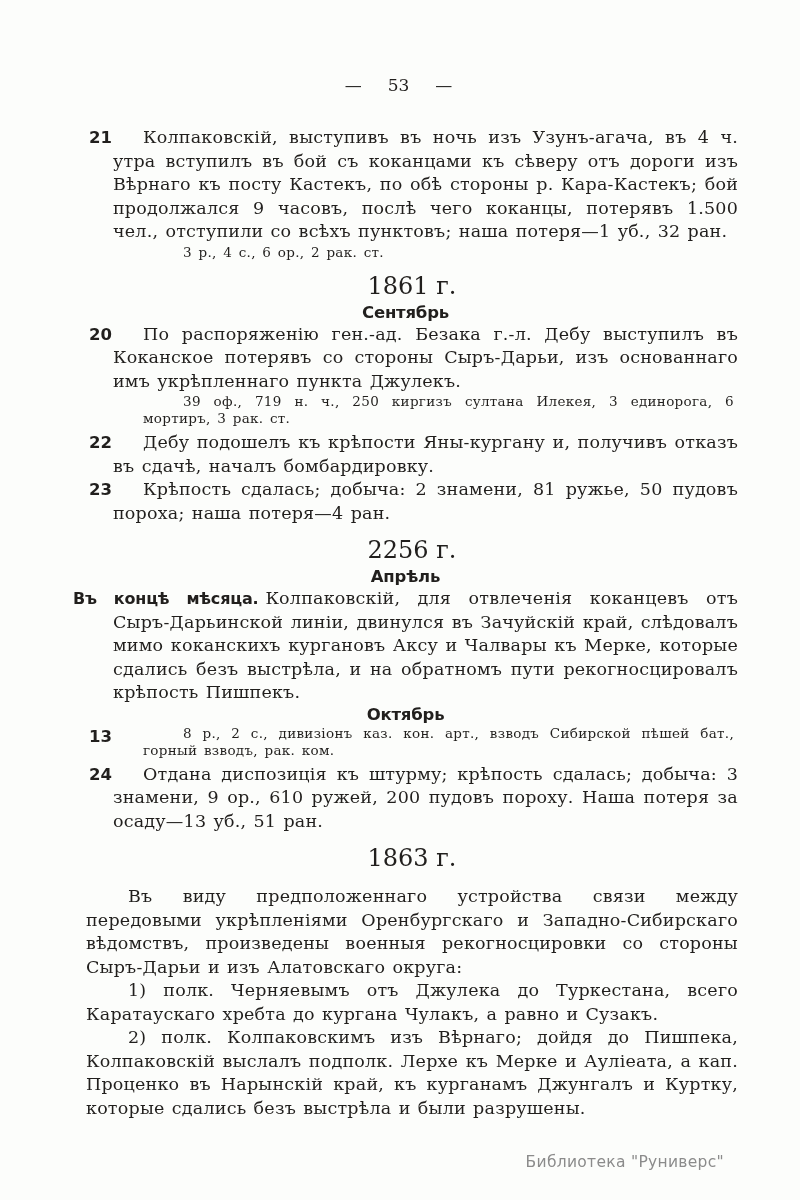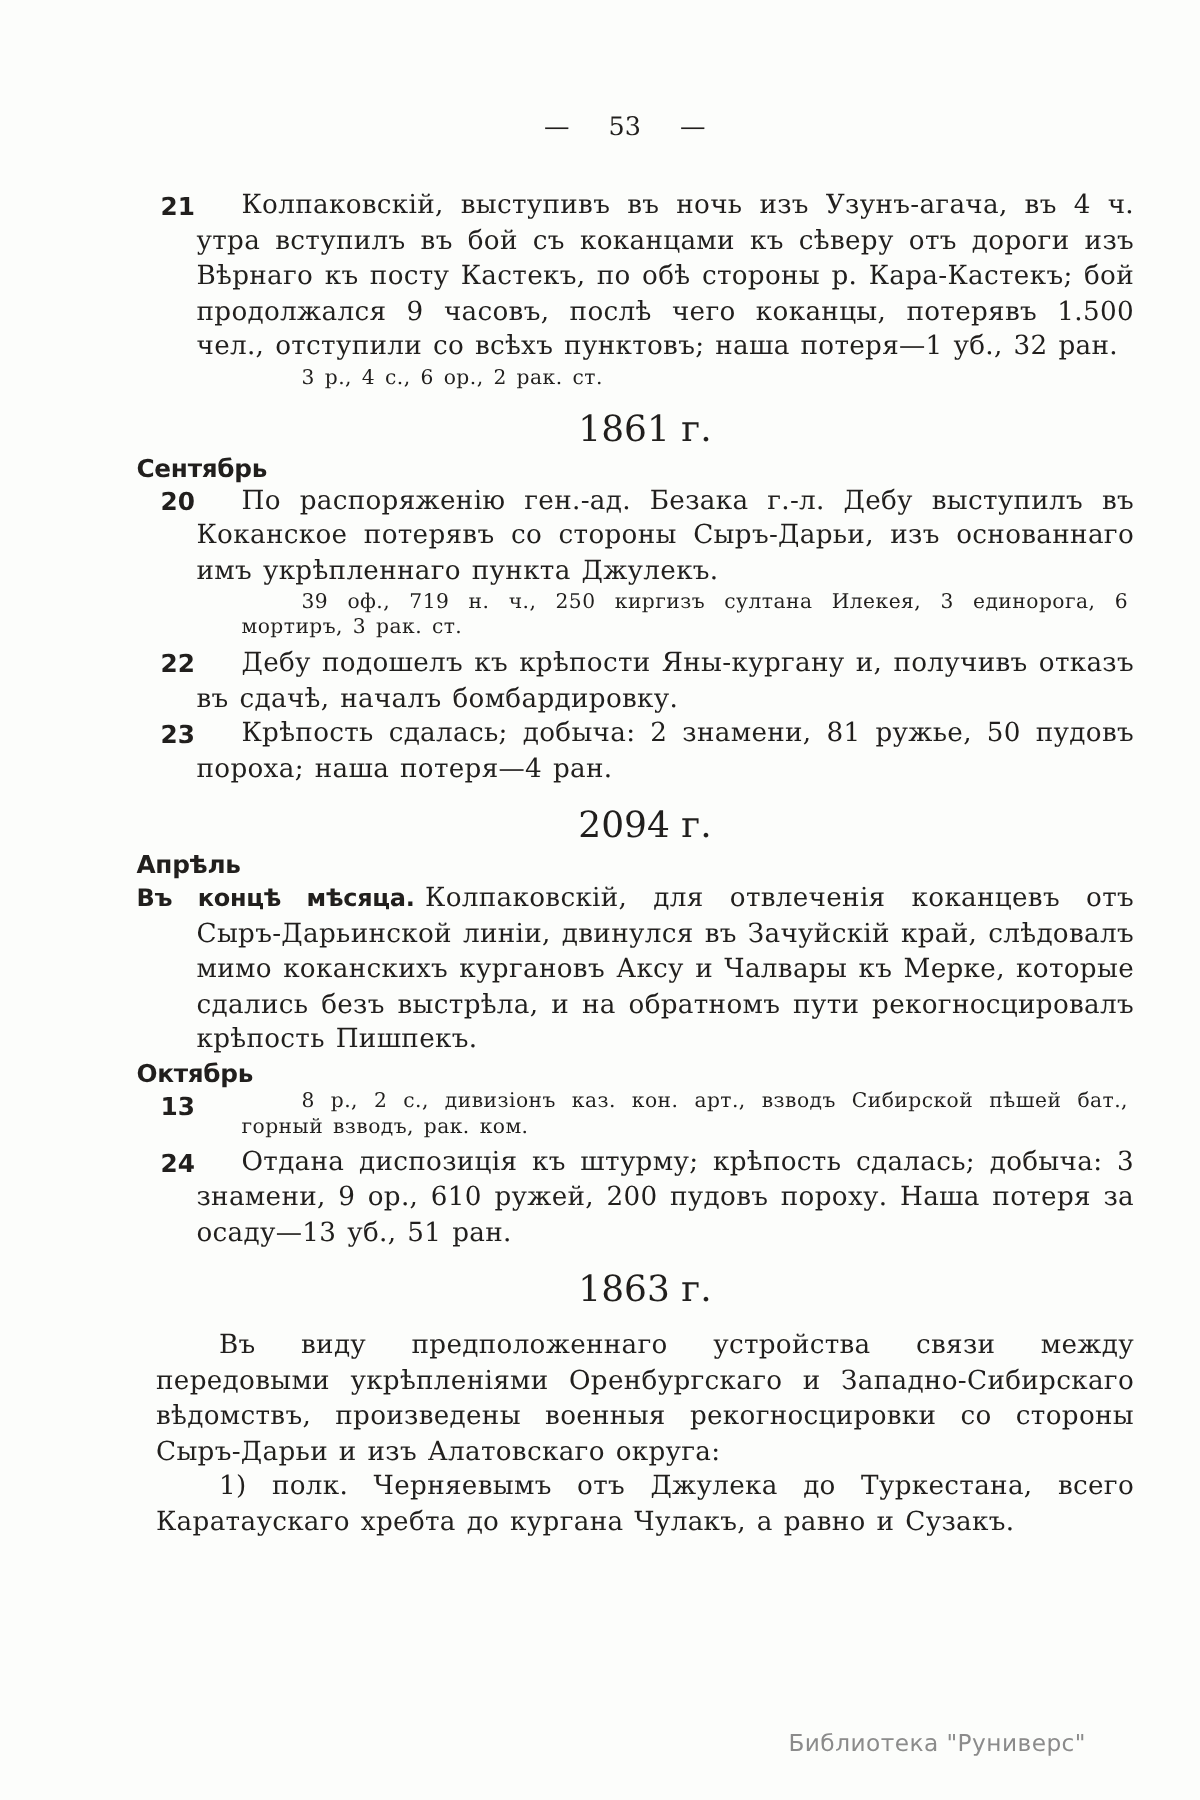--- a/index.html
+++ b/index.html
@@ -7,21 +7,21 @@
     position: relative;
     width: 800px;
     height: 1200px;
     background: #fcfdfb;
     color: #211f1d;
     font-family: "DejaVu Serif", serif;
     overflow: hidden;
   }
   .content {
     position: absolute;
-    left: 131px;
+    left: 113px;
     top: 74px;
     width: 625px;
   }
   .page-number {
     width: 625px;
     margin: 0 0 30px -27px;
     text-align: center;
     font-size: 17px;
     line-height: 22px;
   }
@@ -63,20 +63,21 @@
     line-height: 26px;
     font-weight: normal;
   }
   .month {
     margin: 0 0 0 -40px;
     font-family: "DejaVu Sans", sans-serif;
     font-size: 16.5px;
     line-height: 20px;
     font-weight: bold;
     letter-spacing: -0.2px;
+    text-align: center;
   }
   .dated {
     margin: 0;
     font-size: 17.5px;
     line-height: 23.5px;
     text-align: justify;
     text-indent: -40px;
     word-spacing: 1.5px;
     letter-spacing: 0.2px;
   }
@@ -137,38 +138,39 @@
     <div class="entry" style="margin-top:4px;">
       <span class="entry-num">22</span>
       <p class="entry-text">Дебу подошелъ къ крѣпости Яны-кургану и, получивъ отказъ въ сдачѣ, началъ бомбардировку.</p>
     </div>
 
     <div class="entry">
       <span class="entry-num">23</span>
       <p class="entry-text">Крѣпость сдалась; добыча: 2 знамени, 81 ружье, 50 пудовъ пороха; наша потеря—4 ран.</p>
     </div>
 
-    <h2 class="year">2094 г.</h2>
+    <h2 class="year">2256 г.</h2>
     <h3 class="month">Апрѣль</h3>
 
     <p class="dated"><span class="lead">Въ концѣ мѣсяца.</span><span>Колпаковскій, для отвлеченія коканцевъ отъ Сыръ-Дарьинской линіи, двинулся въ Зачуйскій край, слѣдовалъ мимо коканскихъ кургановъ Аксу и Чалвары къ Мерке, которые сдались безъ выстрѣла, и на обратномъ пути рекогносцировалъ крѣпость Пишпекъ.</span></p>
 
     <h3 class="month">Октябрь</h3>
 
     <div class="entry">
       <span class="entry-num">13</span>
       <p class="note">8 р., 2 с., дивизіонъ каз. кон. арт., взводъ Сибирской пѣшей бат., горный взводъ, рак. ком.</p>
     </div>
 
     <div class="entry" style="margin-top:4px;">
       <span class="entry-num">24</span>
       <p class="entry-text">Отдана диспозиція къ штурму; крѣпость сдалась; добыча: 3 знамени, 9 ор., 610 ружей, 200 пудовъ пороху. Наша потеря за осаду—13 уб., 51 ран.</p>
     </div>
 
     <h2 class="year">1863 г.</h2>
 
     <p class="p63 intro">Въ виду предположеннаго устройства связи между передовыми укрѣпленіями Оренбургскаго и Западно-Сибирскаго вѣдомствъ, произведены военныя рекогносцировки со стороны Сыръ-Дарьи и изъ Алатовскаго округа:</p>
     <p class="p63">1) полк. Черняевымъ отъ Джулека до Туркестана, всего Каратаускаго хребта до кургана Чулакъ, а равно и Сузакъ.</p>
+    <p class="p63">2) полк. Колпаковскимъ изъ Вѣрнаго; дойдя до Пишпека, Колпаковскій выслалъ подполк. Лерхе къ Мерке и Ауліеата, а кап. Проценко въ Нарынскій край, къ курганамъ Джунгалъ и Куртку, которые сдались безъ выстрѣла и были разрушены.</p>
 
   </div>
 
   <div class="watermark">Библиотека "Руниверс"</div>
 </div>
 
 </body></html>

